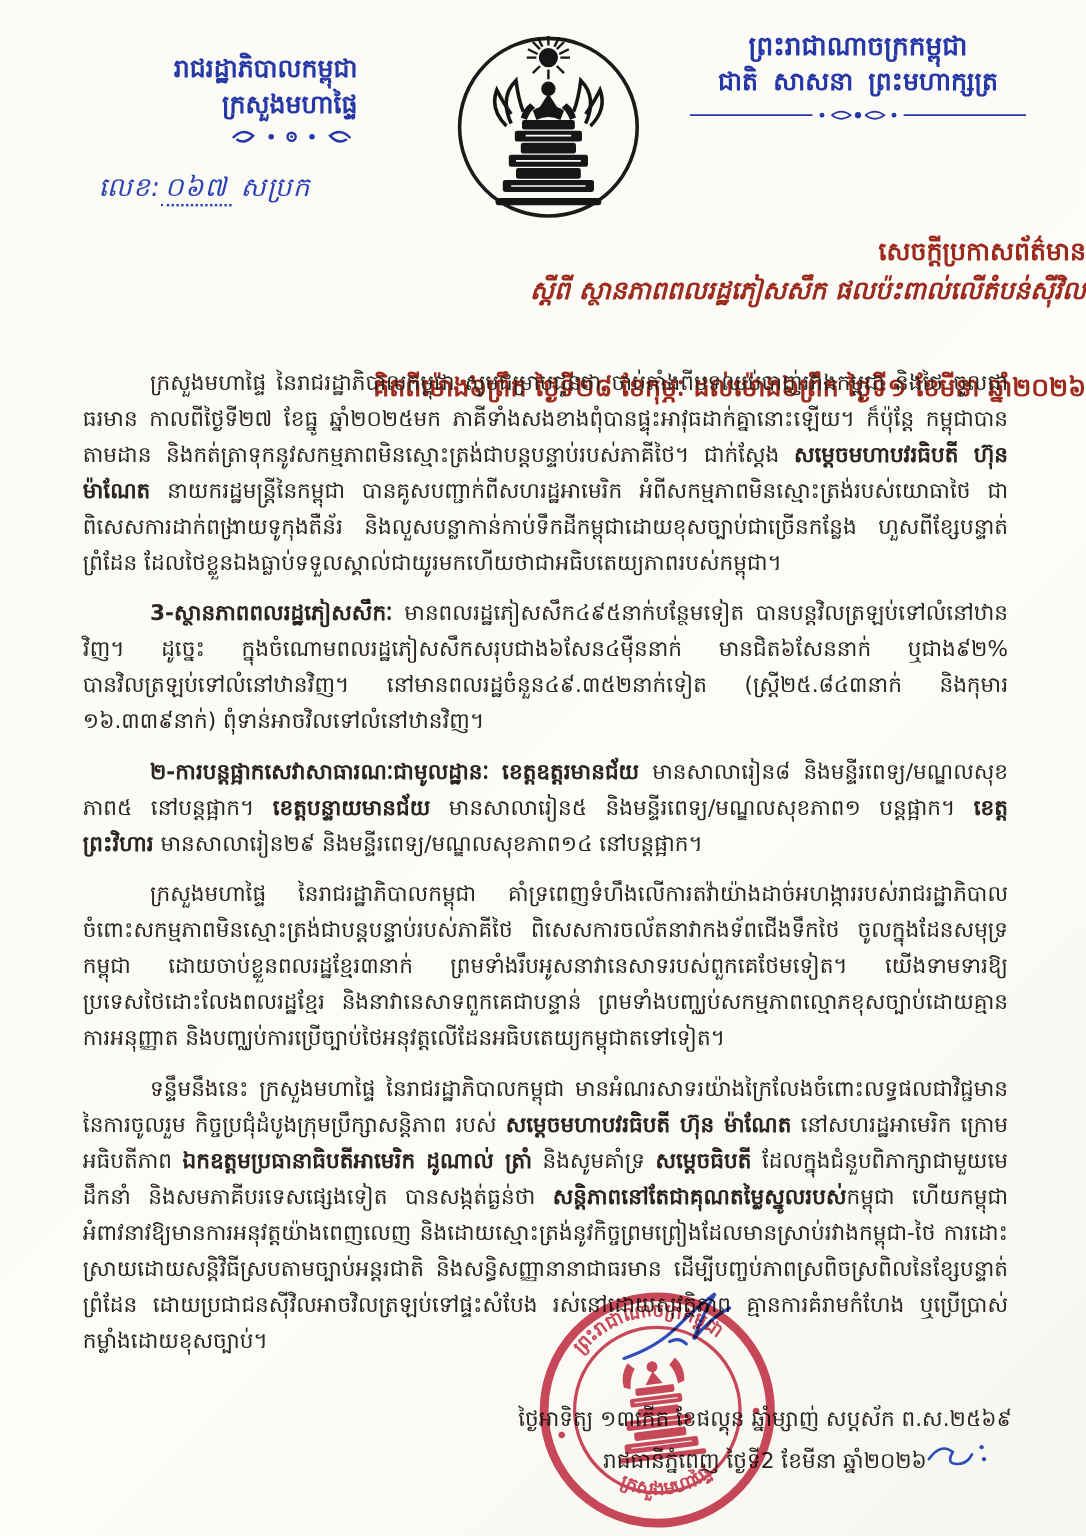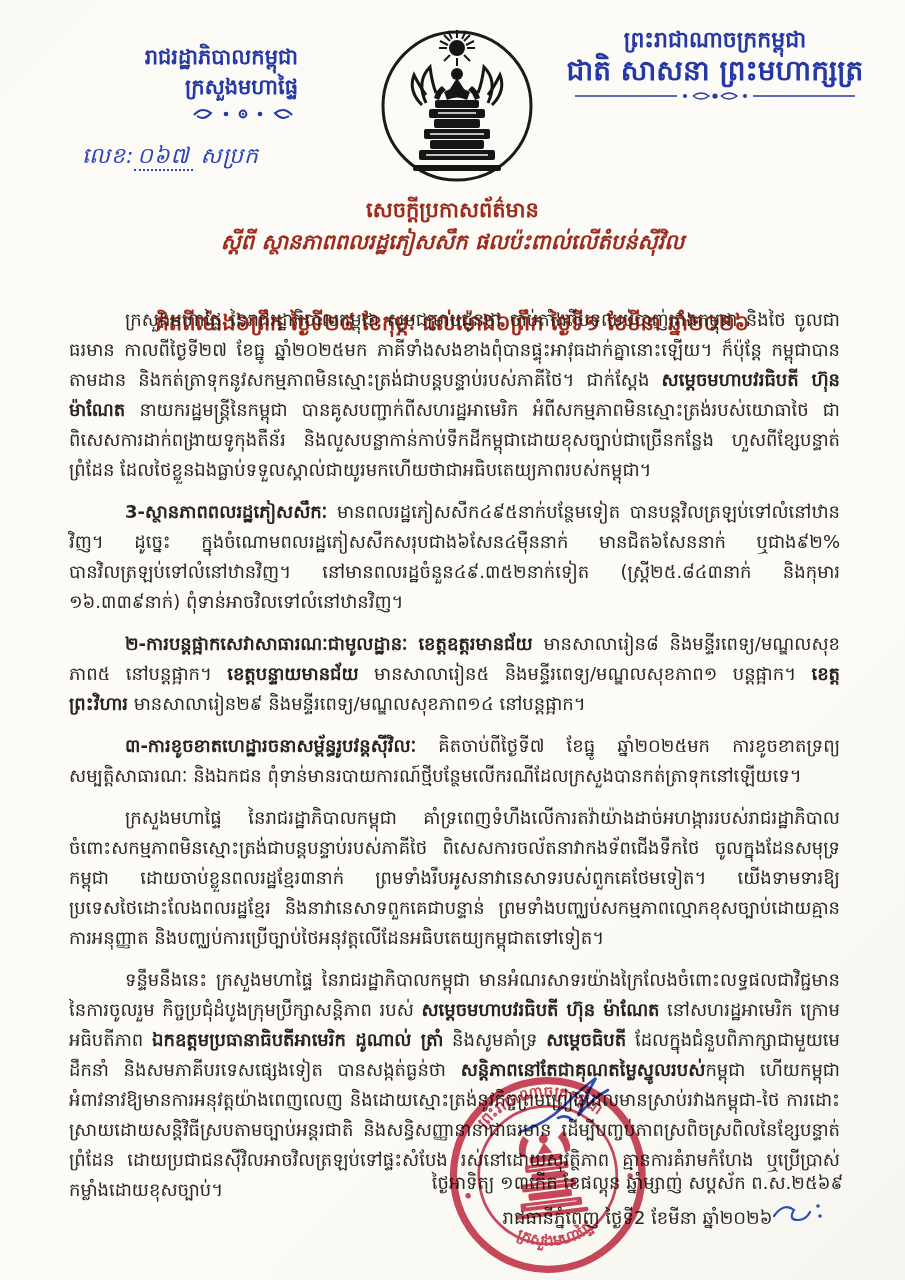--- a/index.html
+++ b/index.html
@@ -15,24 +15,24 @@
   .hdr-left .l2{font-size:21px;font-weight:bold;line-height:30px;}
   .orn-left{margin-top:4px;}
   .ref-line{
     position:absolute;left:82px;top:142px;font-size:22px;color:#2c43b8;
     font-style:italic;letter-spacing:1px;white-space:nowrap;
   }
   .ref-num{border-bottom:2px dotted #2c43b8;padding:0 3px 1px 3px;}
   .emblem{position:absolute;left:378px;top:8px;}
   .hdr-right{position:absolute;left:545px;top:24px;width:340px;text-align:center;color:#2637a6;}
   .hdr-right .r1{font-size:22px;font-weight:bold;line-height:32px;}
-  .hdr-right .r2{font-size:28px;font-weight:bold;line-height:30px;}
+  .hdr-right .r2{font-size:21px;font-weight:bold;line-height:30px;font-family:Liberation Mono, monospace;}
   .orn-right{margin-top:2px;}
   
-  .title{position:absolute;left:0;top:194px;width:100%;text-align:center;color:#9c2b1e;font-weight:bold;}
+  .title{position:absolute;left:0;top:194px;width:100%;text-align:right;color:#9c2b1e;font-weight:bold;}
   .title .t1{font-size:21px;line-height:32px;}
   .title .t2{font-size:21px;line-height:33px;font-style:italic;}
   .title .t3{font-size:21px;line-height:33px;margin-top:48px;}
   
   .doc-body{
     position:absolute;left:57px;top:293px;width:795px;
     font-size:18px;line-height:30px;text-align:justify;color:#29261f;
   }
   .para{margin:12px;text-indent:56px;}
   .para .b{font-weight:bold;}
@@ -147,21 +147,20 @@
   <div class="title">
     <div class="t1">សេចក្តីប្រកាសព័ត៌មាន</div>
     <div class="t2">ស្តីពី ស្ថានភាពពលរដ្ឋភៀសសឹក ផលប៉ះពាល់លើតំបន់ស៊ីវិល</div>
     <div class="t3">គិតពីម៉ោង៦ព្រឹក ថ្ងៃទី២៨ ខែកុម្ភៈ ដល់ម៉ោង៦ព្រឹក ថ្ងៃទី១ ខែមីនា ឆ្នាំ២០២៦</div>
   </div>
 
   <div class="doc-body">
     <p class="para"><span>ក្រសួងមហាផ្ទៃ នៃរាជរដ្ឋាភិបាលកម្ពុជា សូមជម្រាបជូនថា ចាប់តាំងពីបទឈប់បាញ់រវាងកម្ពុជា និងថៃ ចូលជាធរមាន កាលពីថ្ងៃទី២៧ ខែធ្នូ ឆ្នាំ២០២៥មក ភាគីទាំងសងខាងពុំបានផ្ទុះអាវុធដាក់គ្នានោះឡើយ។ ក៏ប៉ុន្តែ កម្ពុជាបានតាមដាន និងកត់ត្រាទុកនូវសកម្មភាពមិនស្មោះត្រង់ជាបន្តបន្ទាប់របស់ភាគីថៃ។ ជាក់ស្តែង </span><span class="b">សម្តេចមហាបវរធិបតី ហ៊ុន ម៉ាណែត</span><span> នាយករដ្ឋមន្ត្រីនៃកម្ពុជា បានគូសបញ្ជាក់ពីសហរដ្ឋអាមេរិក អំពីសកម្មភាពមិនស្មោះត្រង់របស់យោធាថៃ ជាពិសេសការដាក់ពង្រាយទូកុងតឺន័រ និងលួសបន្លាកាន់កាប់ទឹកដីកម្ពុជាដោយខុសច្បាប់ជាច្រើនកន្លែង ហួសពីខ្សែបន្ទាត់ព្រំដែន ដែលថៃខ្លួនឯងធ្លាប់ទទួលស្គាល់ជាយូរមកហើយថាជាអធិបតេយ្យភាពរបស់កម្ពុជា។</span></p>
     <p class="para"><span class="b">3-ស្ថានភាពពលរដ្ឋភៀសសឹកៈ</span><span> មានពលរដ្ឋភៀសសឹក៤៩៥នាក់បន្ថែមទៀត បានបន្តវិលត្រឡប់ទៅលំនៅឋានវិញ។ ដូច្នេះ ក្នុងចំណោមពលរដ្ឋភៀសសឹកសរុបជាង៦សែន៤ម៉ឺននាក់ មានជិត៦សែននាក់ ឬជាង៩២% បានវិលត្រឡប់ទៅលំនៅឋានវិញ។ នៅមានពលរដ្ឋចំនួន៤៩.៣៥២នាក់ទៀត (ស្ត្រី២៥.៨៤៣នាក់ និងកុមារ ១៦.៣៣៩នាក់) ពុំទាន់អាចវិលទៅលំនៅឋានវិញ។</span></p>
     <p class="para"><span class="b">២-ការបន្តផ្អាកសេវាសាធារណៈជាមូលដ្ឋានៈ</span><span> </span><span class="b">ខេត្តឧត្តរមានជ័យ</span><span> មានសាលារៀន៨ និងមន្ទីរពេទ្យ/មណ្ឌលសុខភាព៥ នៅបន្តផ្អាក។ </span><span class="b">ខេត្តបន្ទាយមានជ័យ</span><span> មានសាលារៀន៥ និងមន្ទីរពេទ្យ/មណ្ឌលសុខភាព១ បន្តផ្អាក។ </span><span class="b">ខេត្តព្រះវិហារ</span><span> មានសាលារៀន២៩ និងមន្ទីរពេទ្យ/មណ្ឌលសុខភាព១៤ នៅបន្តផ្អាក។</span></p>
-    <p class="para"><span class="b">៣-ការខូចខាតហេដ្ឋារចនាសម្ព័ន្ធរូបវន្តស៊ីវិលៈ</span><span> គិតចាប់ពីថ្ងៃទី៧ ខែធ្នូ ឆ្នាំ២០២៥មក ការខូចខាតទ្រព្យសម្បត្តិសាធារណៈ និងឯកជន ពុំទាន់មានរបាយការណ៍ថ្មីបន្ថែមលើករណីដែលក្រសួងបានកត់ត្រាទុកនៅឡើយទេ។</span></p>
     <p class="para"><span>ក្រសួងមហាផ្ទៃ នៃរាជរដ្ឋាភិបាលកម្ពុជា គាំទ្រពេញទំហឹងលើការតវ៉ាយ៉ាងដាច់អហង្ការរបស់រាជរដ្ឋាភិបាល ចំពោះសកម្មភាពមិនស្មោះត្រង់ជាបន្តបន្ទាប់របស់ភាគីថៃ ពិសេសការចល័តនាវាកងទ័ពជើងទឹកថៃ ចូលក្នុងដែនសមុទ្រកម្ពុជា ដោយចាប់ខ្លួនពលរដ្ឋខ្មែរ៣នាក់ ព្រមទាំងរឹបអូសនាវានេសាទរបស់ពួកគេថែមទៀត។ យើងទាមទារឱ្យប្រទេសថៃដោះលែងពលរដ្ឋខ្មែរ និងនាវានេសាទពួកគេជាបន្ទាន់ ព្រមទាំងបញ្ឈប់សកម្មភាពល្មោភខុសច្បាប់ដោយគ្មានការអនុញ្ញាត និងបញ្ឈប់ការប្រើច្បាប់ថៃអនុវត្តលើដែនអធិបតេយ្យកម្ពុជាតទៅទៀត។</span></p>
     <p class="para"><span>ទន្ទឹមនឹងនេះ ក្រសួងមហាផ្ទៃ នៃរាជរដ្ឋាភិបាលកម្ពុជា មានអំណរសាទរយ៉ាងក្រៃលែងចំពោះលទ្ធផលជាវិជ្ជមាននៃការចូលរួម កិច្ចប្រជុំដំបូងក្រុមប្រឹក្សាសន្តិភាព របស់ </span><span class="b">សម្តេចមហាបវរធិបតី ហ៊ុន ម៉ាណែត</span><span> នៅសហរដ្ឋអាមេរិក ក្រោមអធិបតីភាព </span><span class="b">ឯកឧត្តមប្រធានាធិបតីអាមេរិក ដូណាល់ ត្រាំ</span><span> និងសូមគាំទ្រ </span><span class="b">សម្តេចធិបតី</span><span> ដែលក្នុងជំនួបពិភាក្សាជាមួយមេដឹកនាំ និងសមភាគីបរទេសផ្សេងទៀត បានសង្កត់ធ្ងន់ថា </span><span class="b">សន្តិភាពនៅតែជាគុណតម្លៃស្នូលរបស់</span><span>កម្ពុជា ហើយកម្ពុជាអំពាវនាវឱ្យមានការអនុវត្តយ៉ាងពេញលេញ និងដោយស្មោះត្រង់នូវកិច្ចព្រមព្រៀងដែលមានស្រាប់រវាងកម្ពុជា-ថៃ ការដោះស្រាយដោយសន្តិវិធីស្របតាមច្បាប់អន្តរជាតិ និងសន្ធិសញ្ញានានាជាធរមាន ដើម្បីបញ្ចប់ភាពស្រពិចស្រពិលនៃខ្សែបន្ទាត់ព្រំដែន ដោយប្រជាជនស៊ីវិលអាចវិលត្រឡប់ទៅផ្ទះសំបែង រស់នៅដោយសុវត្ថិភាព គ្មានការគំរាមកំហែង ឬប្រើប្រាស់កម្លាំងដោយខុសច្បាប់។</span></p>
   </div>
 
   <div class="signoff">
     <div>ថ្ងៃអាទិត្យ ១៣កើត ខែផល្គុន ឆ្នាំម្សាញ់ សប្តស័ក ព.ស.២៥៦៩</div>
     <div>រាជធានីភ្នំពេញ ថ្ងៃទី2 ខែមីនា ឆ្នាំ២០២៦</div>
   </div>
 
   <div class="stamp">

